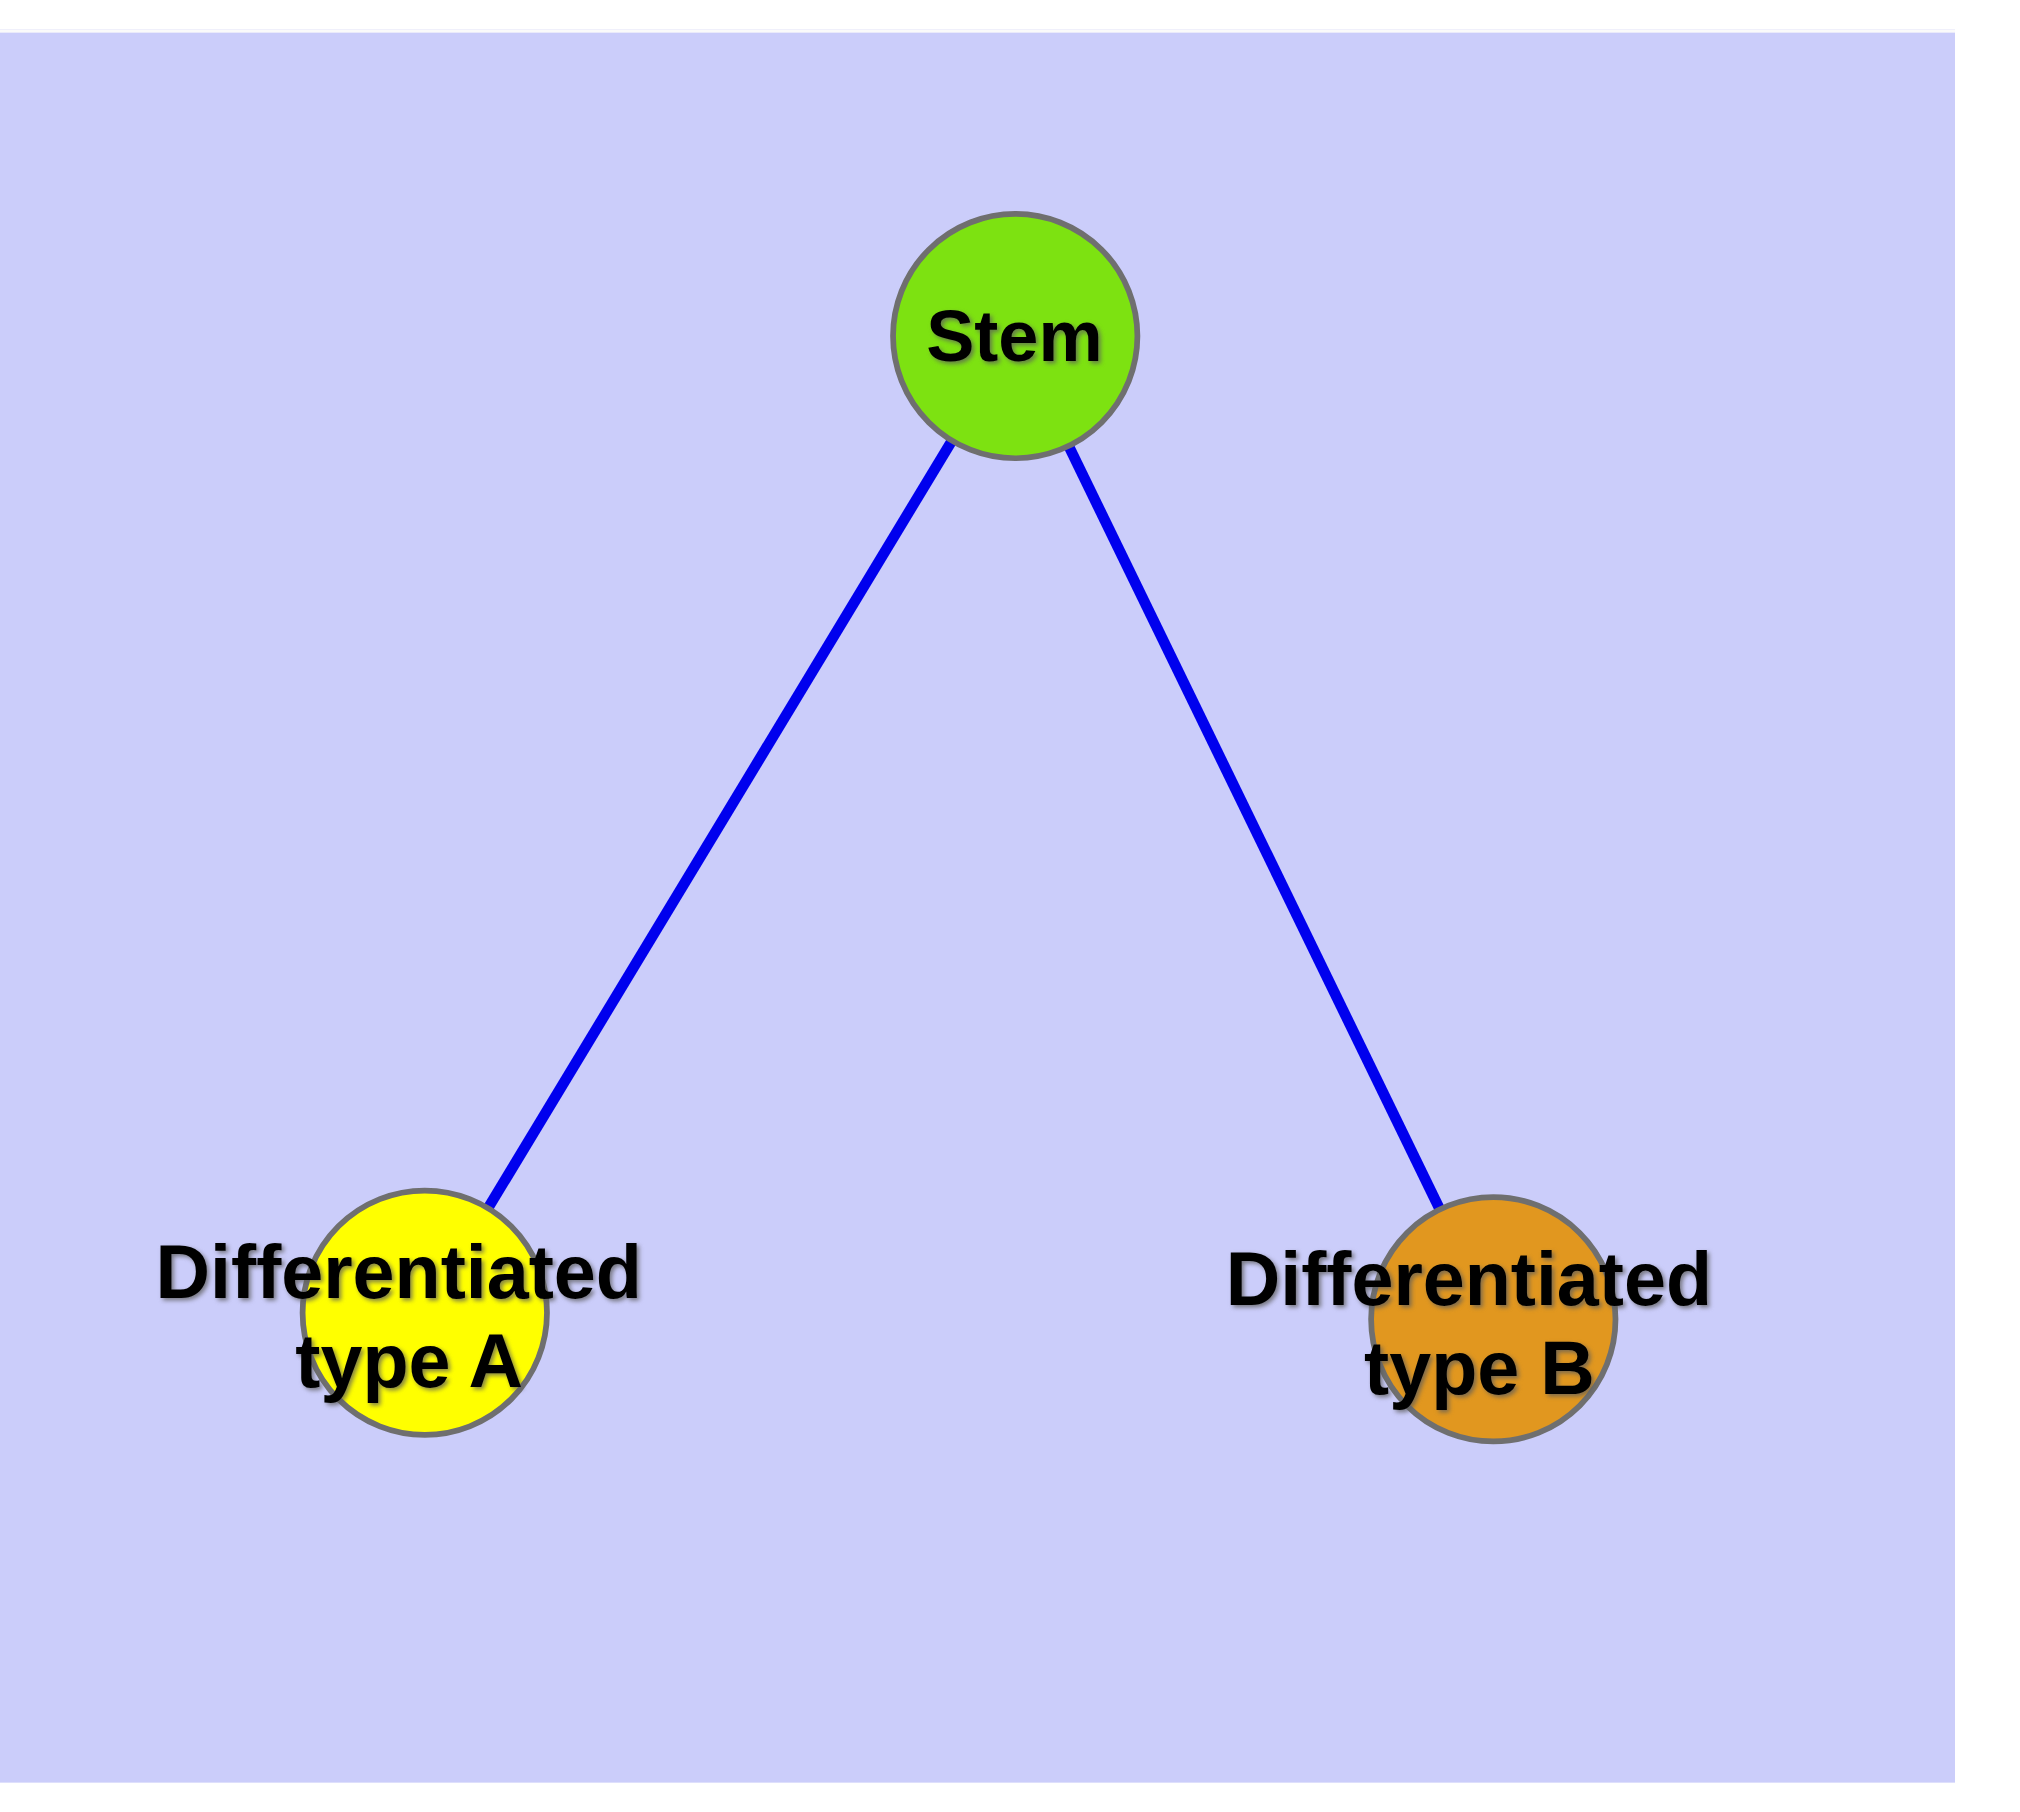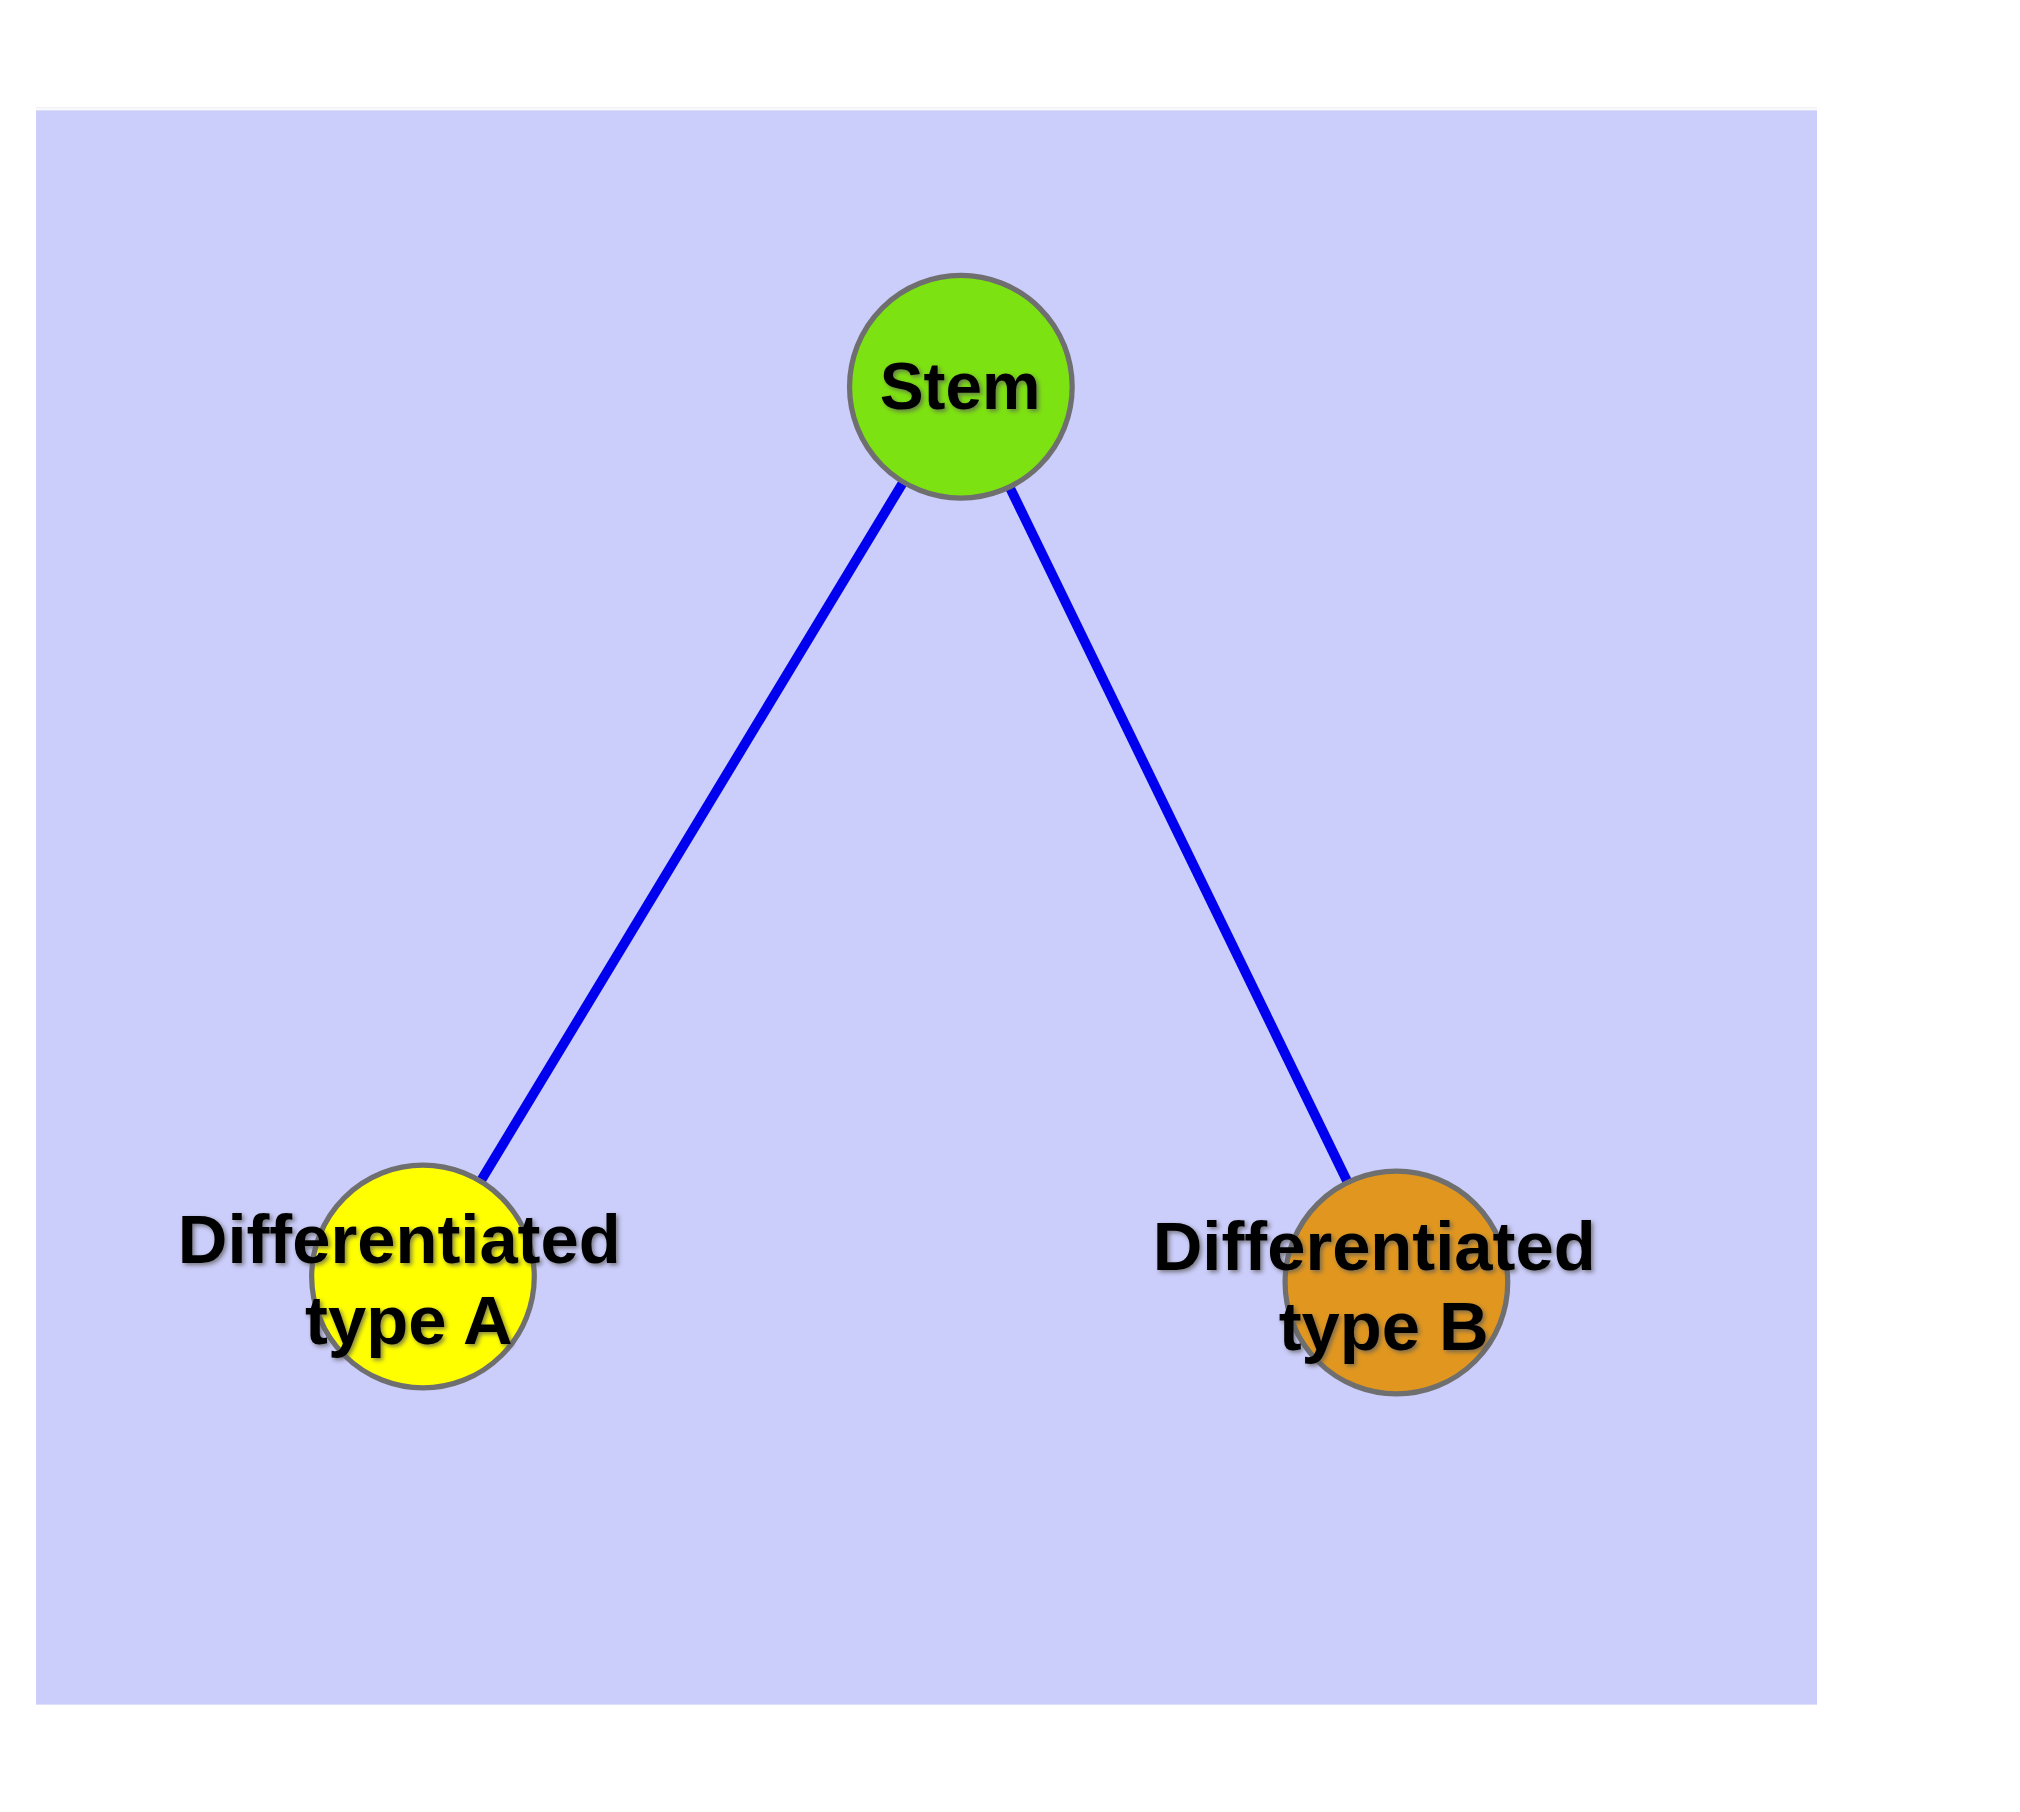--- a/index.html
+++ b/index.html
@@ -2,25 +2,24 @@
 <html style="font-size:13.6px"><head>
 <meta charset="utf-8">
 <style>
   html, body {
     margin: 0;
     padding: 0;
     background: #ffffff;
   }
   .stage {
     position: relative;
-    width: 1781px;
+    width: 1955px;
     height: 1812px;
     overflow: hidden;
     font-family: "Liberation Sans", "DejaVu Sans", sans-serif;
-    margin-left: 36px;
   }
   .graph-svg {
     position: absolute;
     left: 0;
     top: 0;
     width: 100%;
     height: 100%;
     display: block;
   }
   .edge {

